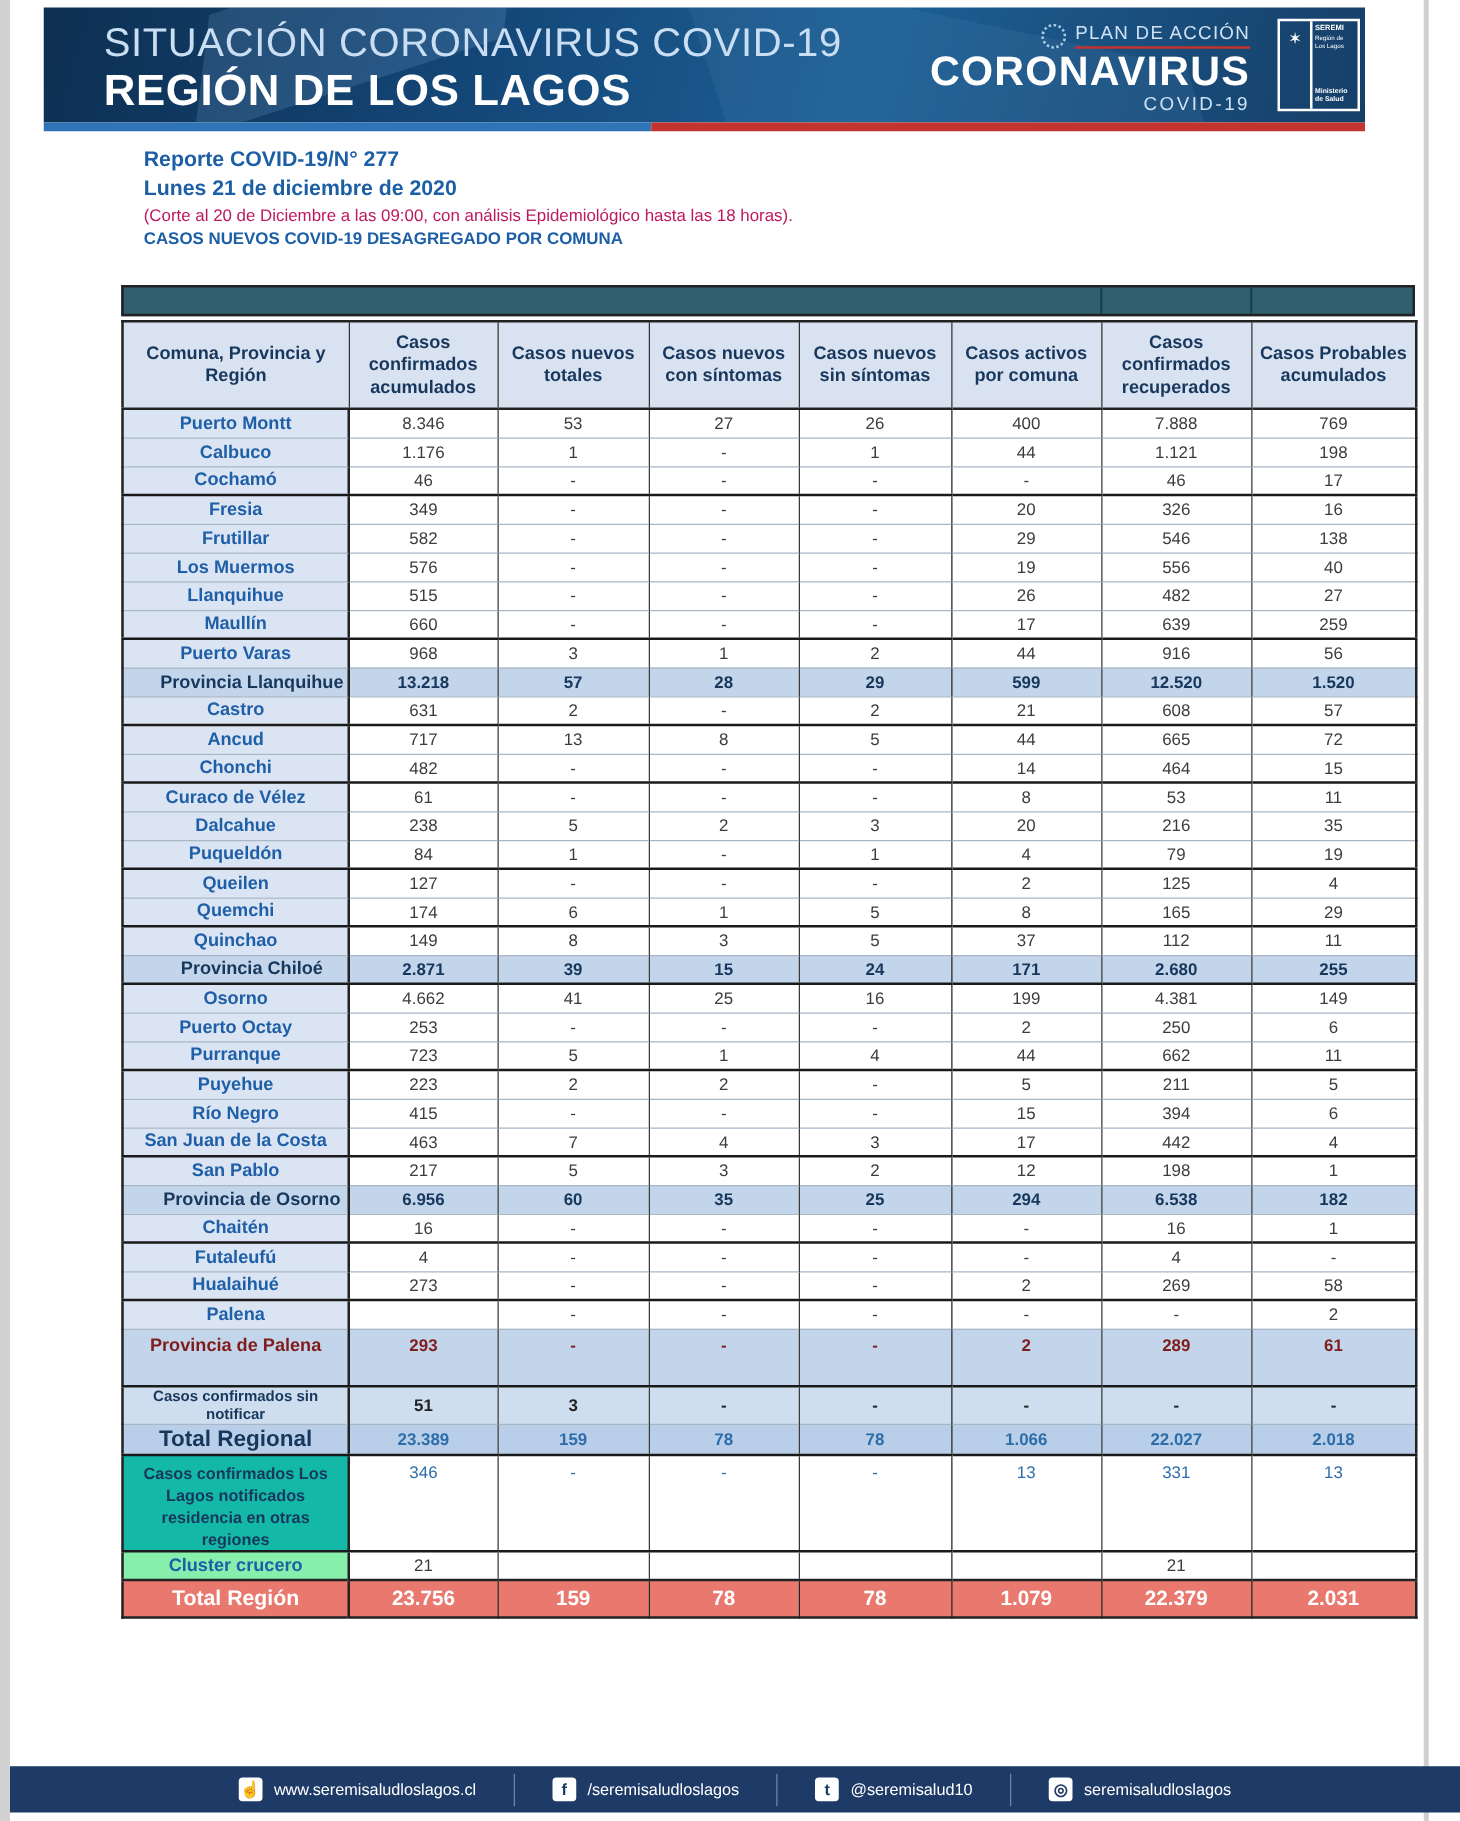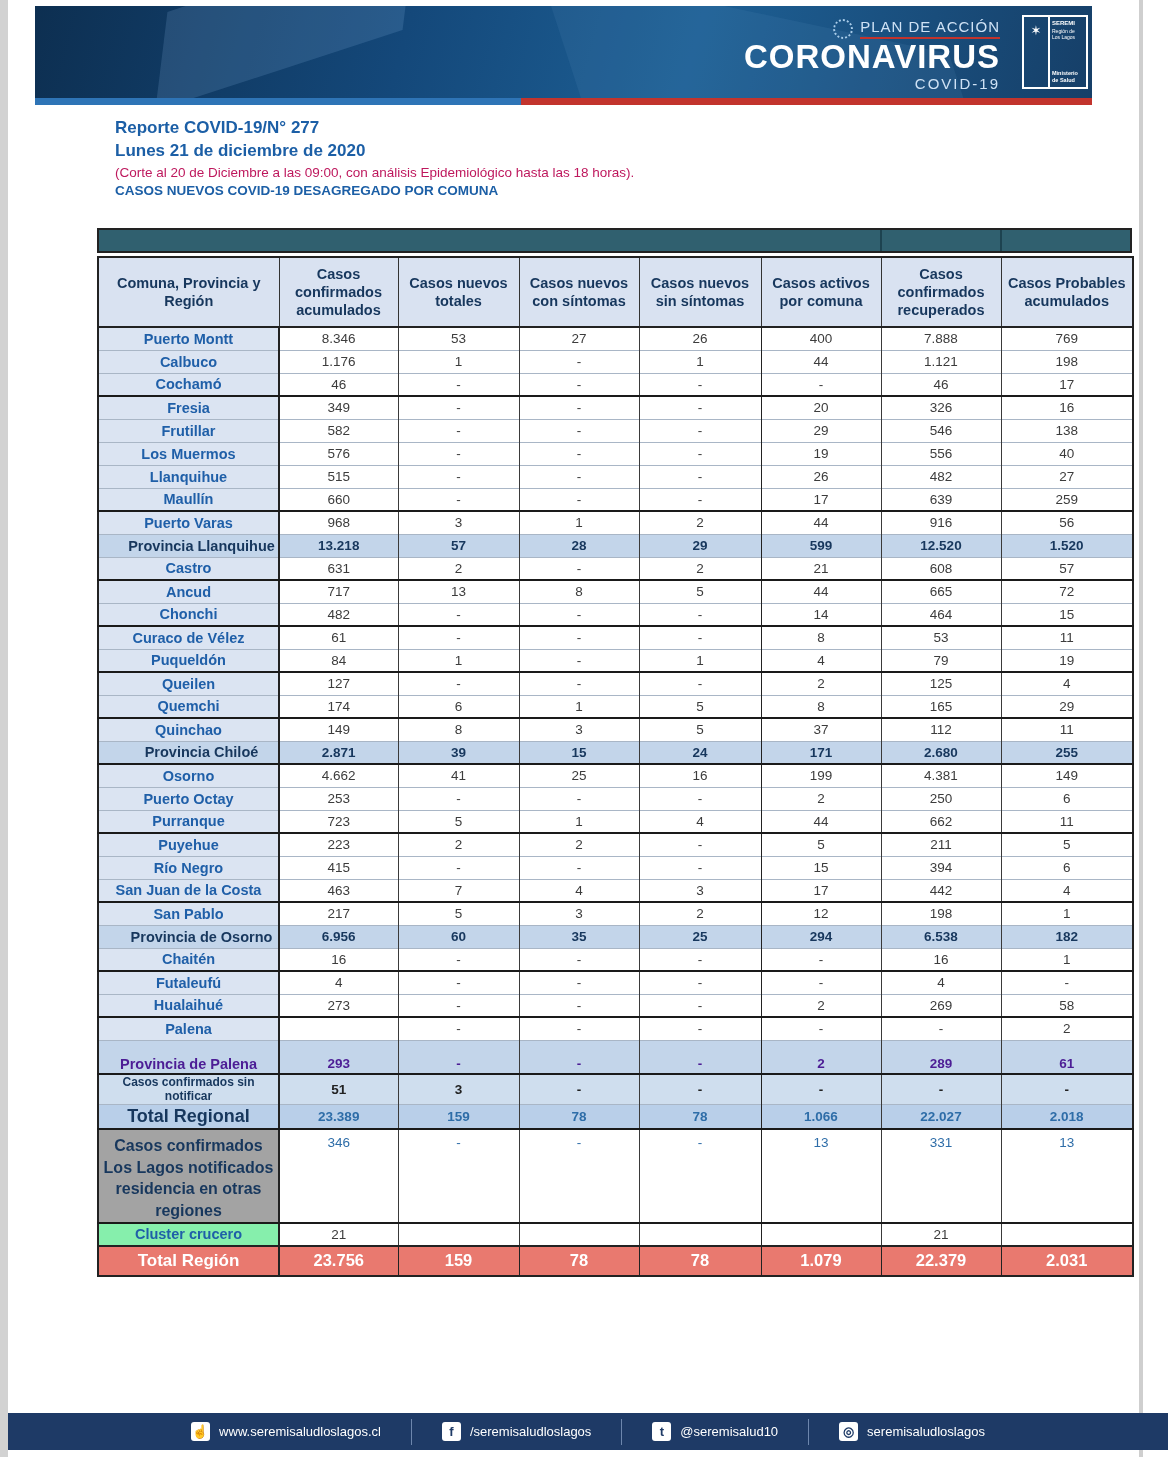--- a/index.html
+++ b/index.html
@@ -59,32 +59,32 @@
   td { height:23px; font-size:13.5px; text-align:center; color:#3c3c3c;
        border-left:1px solid #3a3a3a; border-top:1px solid #a9b6c6; padding:0 2px; }
   td.label-cell { background:#dbe4f2; color:#1f5fa8; font-weight:bold; font-size:14.5px; border-left:none; }
   td:nth-child(2) { border-left:2px solid #222; }
   td:nth-child(6) { border-left:1.5px solid #222;margin-left:24px; }
   tr.thick td { border-bottom:2px solid #1a1a1a; }
 
   tr.row-provincia td { background:#c3d5ea; color:#17375d; font-weight:bold; }
   tr.row-provincia td.label-cell { color:#17375d;padding-left:28px; }
 
-  tr.row-palena_prov td { background:#c3d5ea; color:#4c1d95; font-weight:bold;
-       height:34px; vertical-align:top; padding-top:15px; }
+  tr.row-palena_prov td { background:#c3d5ea; color:#7f1d1d; font-weight:bold;
+       height:46px; vertical-align:top; padding-top:5px; }
 
   tr.row-nota td { background:#cfdeee; color:#222; font-weight:bold; height:28px; }
   tr.row-nota td.label-cell { font-size:12px; color:#17375d; line-height:1.2; }
 
   tr.row-total_regional td { background:#b9cfe9; color:#2e6da8; font-weight:bold; height:25px; }
   tr.row-total_regional td.label-cell { color:#17375d; font-size:18px; }
 
   tr.row-nota_white td { background:#ffffff; color:#2e6da8; height:74px; vertical-align:top; padding-top:5px; }
-  tr.row-nota_white td.label-cell { background:#a3a3a3; color:#17375d; font-weight:bold;
-       font-size:16px; line-height:1.35; }
+  tr.row-nota_white td.label-cell { background:#14b8a6; color:#17375d; font-weight:bold;
+       font-size:13px; line-height:1.35; }
 
   tr.row-cluster td { background:#ffffff; }
   tr.row-cluster td.label-cell { background:#86efac; }
 
   tr.row-total_region td { background:#e9796f; color:#ffffff; font-weight:bold;
        font-size:16.5px; height:30px; border-top:2px solid #222; border-left-color:#222; }
   tr.row-total_region td.label-cell { background:#e9796f; color:#ffffff; font-size:17px; }
 
   
   .footer { position:absolute; left:8px; top:1413px; width:1160px; height:37px; background:#1e3a66;
@@ -98,20 +98,24 @@
 </head>
 <body>
 
 <div class="page">
   <div class="left-strip"></div>
   <div class="right-line"></div>
 
   <div class="banner">
     <div class="shape1"></div>
     <div class="shape2"></div>
+    <div class="banner-title">
+      <div class="l1">SITUACIÓN CORONAVIRUS COVID-19</div>
+      <div class="l2">REGIÓN DE LOS LAGOS</div>
+    </div>
     <div class="brand-block">
       <div class="plan-row">
         <span class="virus-icon"></span>
         <span class="plan-label">PLAN DE ACCIÓN</span>
       </div>
       <div class="brand">CORONAVIRUS</div>
       <div class="brand-sub">COVID-19</div>
     </div>
     <div class="gov-logo">
       <div class="emblem-panel">✶</div>
@@ -297,20 +301,30 @@
         <tr class="row-comuna">
           <td class="label-cell">Curaco de Vélez</td>
           <td class="value-cell">61</td>
           <td class="value-cell">-</td>
           <td class="value-cell">-</td>
           <td class="value-cell">-</td>
           <td class="value-cell">8</td>
           <td class="value-cell">53</td>
           <td class="value-cell">11</td>
         </tr>
+        <tr class="row-comuna">
+          <td class="label-cell">Dalcahue</td>
+          <td class="value-cell">238</td>
+          <td class="value-cell">5</td>
+          <td class="value-cell">2</td>
+          <td class="value-cell">3</td>
+          <td class="value-cell">20</td>
+          <td class="value-cell">216</td>
+          <td class="value-cell">35</td>
+        </tr>
         <tr class="row-comuna thick">
           <td class="label-cell">Puqueldón</td>
           <td class="value-cell">84</td>
           <td class="value-cell">1</td>
           <td class="value-cell">-</td>
           <td class="value-cell">1</td>
           <td class="value-cell">4</td>
           <td class="value-cell">79</td>
           <td class="value-cell">19</td>
         </tr>

